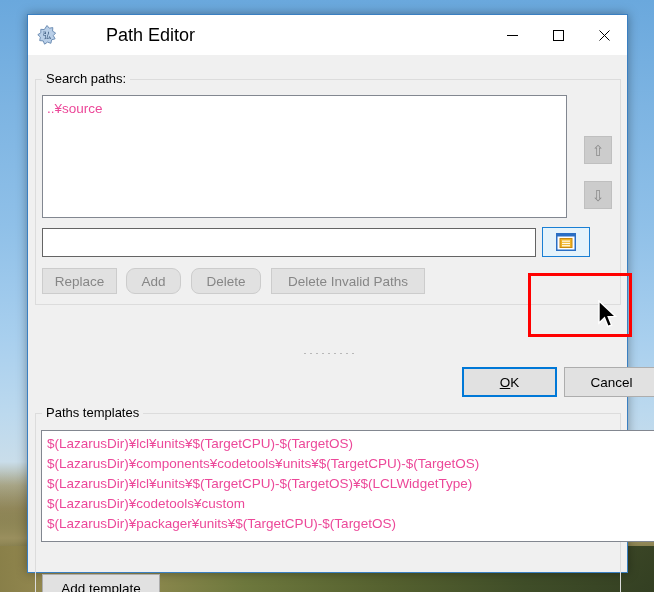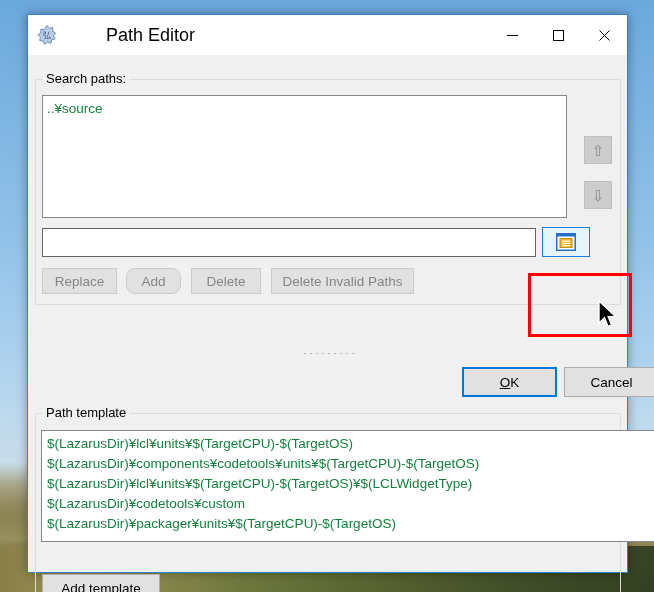--- a/index.html
+++ b/index.html
@@ -76,21 +76,21 @@
     background: #f0f0f0; padding: 0 4px;
     font-size: 13px; color: #000; white-space: nowrap;
   }
   #search-group { left: 7px; top: 16px; width: 586px; height: 226px; margin-top: 8px; }
   #templates-group { left: 7px; top: 358px; width: 586px; height: 184px; }
 
   .listbox {
     position: absolute;
     background: #fff; border: 1px solid #828790;
     overflow: hidden;
-    font-size: 13.5px; color: #15803d;
+    font-size: 13.5px; color: #ec4899;
     padding: 3px 4px;
     line-height: 20px;
   }
   #paths-list { left: 6px; top: 15px; width: 525px; height: 123px; }
   #templates-list { left: 5px; top: 16px; width: 623px; height: 112px; padding: 3px 5px; }
   .listbox .row { white-space: nowrap; }
 
   .textinput {
     position: absolute;
     background: #fff; border: 1px solid #646464;
@@ -117,22 +117,22 @@
 
   .flatbtn {
     position: absolute; height: 26px;
     background: #e1e1e1; border: 1px solid #cccccc;
     font-size: 13.5px; color: #868686;
     display: flex; align-items: center; justify-content: center;
     padding: 0 2px;
   }
   #btn-replace { left: 6px;   top: 188px; width: 75px; }
   #btn-add     { left: 90px;  top: 188px; width: 55px; border-radius: 9px; }
-  #btn-delete  { left: 155px; top: 188px; width: 70px; }
-  #btn-delinv  { left: 235px; top: 188px; width: 143px; }
+  #btn-delete  { left: 155px; top: 188px; width: 70px; border-radius: 8px; }
+  #btn-delinv  { left: 235px; top: 188px; width: 154px; }
 
   .dialogbtn {
     position: absolute; height: 30px; width: 95px;
     font-size: 13.5px; color: #000;
     background: #e1e1e1; border: 1px solid #adadad;
     display: flex; align-items: center; justify-content: center;
   }
   #btn-ok     { left: 434px; top: 312px; background: #e1e1e1; border: 2px solid #0078d7; }
   #btn-cancel { left: 536px; top: 312px; }
   #btn-ok .acc { text-decoration: underline; }
@@ -242,21 +242,21 @@
       <span class="grip"></span>
     </div>
 
     <div class="dialogbtn" id="btn-ok">
       <span class="acc">O</span>
         <span>K</span>
     </div>
     <div class="dialogbtn" id="btn-cancel">Cancel</div>
 
     <div class="groupbox" id="templates-group">
-      <span class="gb-label">Path template</span>
+      <span class="gb-label">Paths templates</span>
 
       <div class="listbox" id="templates-list">
         <div class="row">$(LazarusDir)¥lcl¥units¥$(TargetCPU)-$(TargetOS)</div>
         <div class="row">$(LazarusDir)¥components¥codetools¥units¥$(TargetCPU)-$(TargetOS)</div>
         <div class="row">$(LazarusDir)¥lcl¥units¥$(TargetCPU)-$(TargetOS)¥$(LCLWidgetType)</div>
         <div class="row">$(LazarusDir)¥codetools¥custom</div>
         <div class="row">$(LazarusDir)¥packager¥units¥$(TargetCPU)-$(TargetOS)</div>
       </div>
     </div>
 

